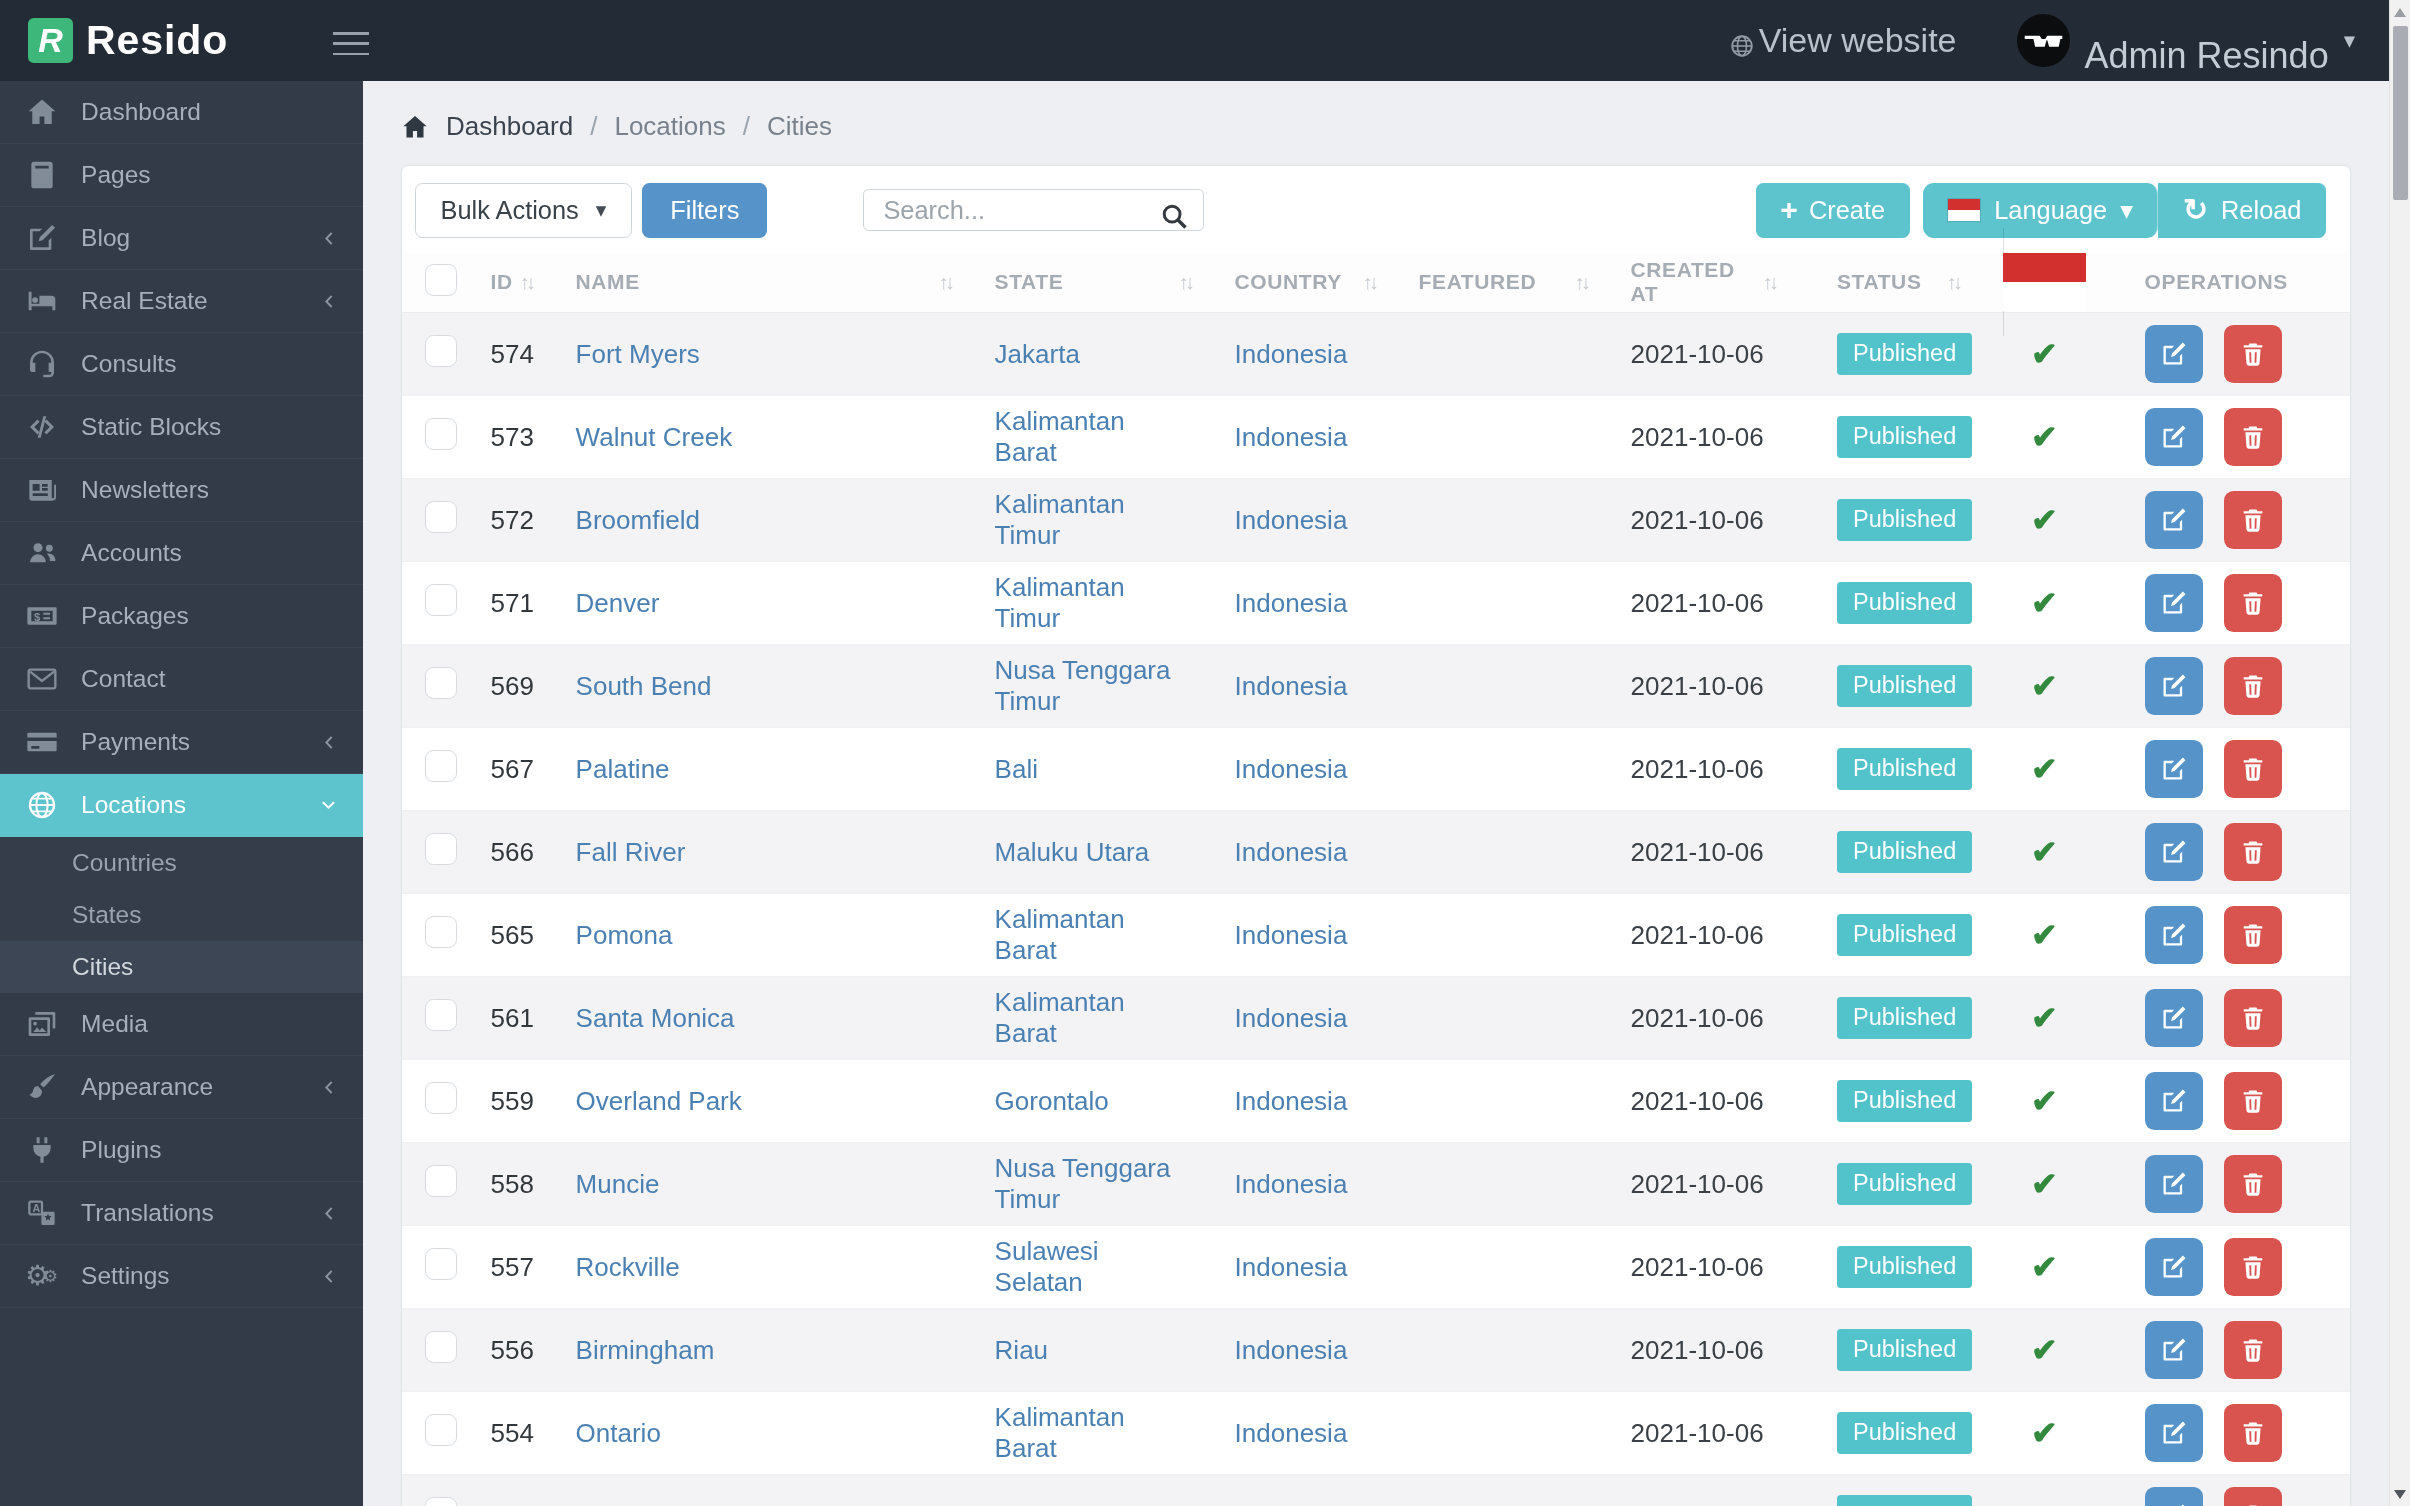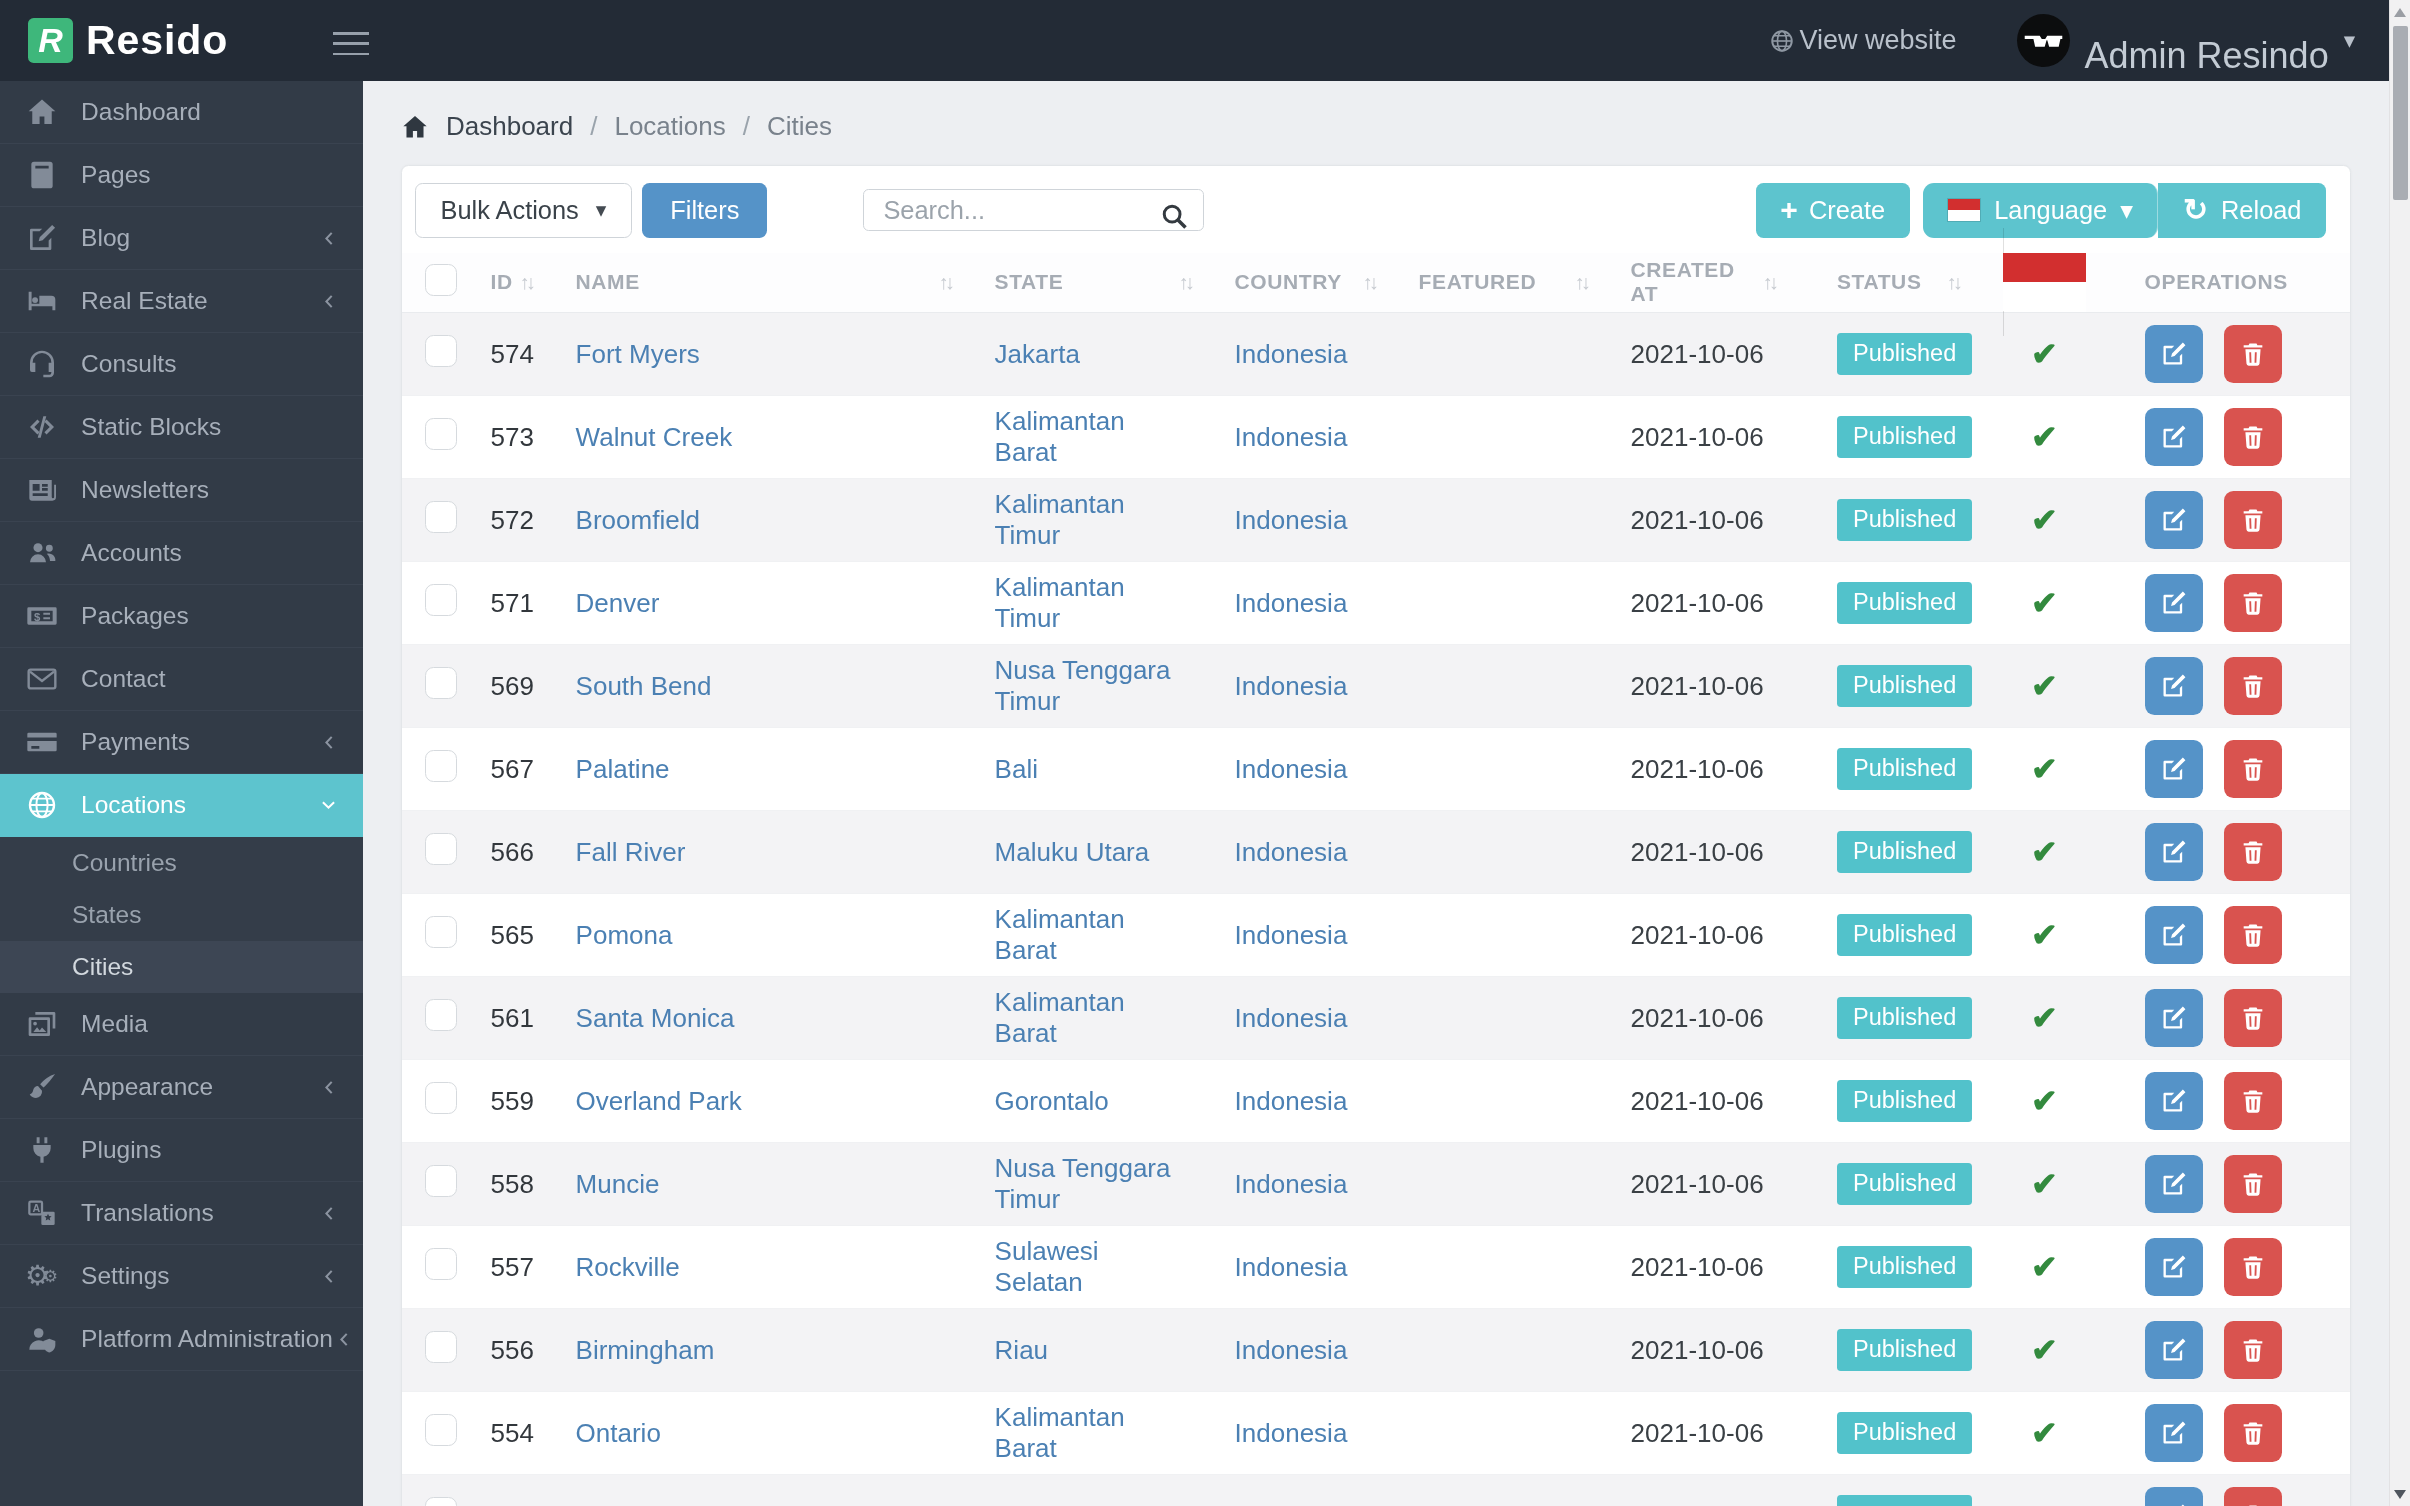--- a/index.html
+++ b/index.html
@@ -10,21 +10,21 @@
   .navbar { position:fixed; top:0; left:0; width:2411px; height:81px;
     background:#232b36; display:flex; align-items:center; z-index:5; }
   .brand { width:363px; display:flex; align-items:center; padding-left:28px; gap:13px; }
   .logo-mark { width:45px; height:45px; background:var(--green-brand); border-radius:5.6px;
     color:#fff; font-size:34px; font-weight:bold; font-style:italic;
     display:flex; align-items:center; justify-content:center; }
   .logo-text { color:#fff; font-size:41px; font-weight:bold; letter-spacing:0.9px; }
   .hamburger { position:absolute; left:333px; top:24.5px; width:36px; cursor:pointer; }
   .hamburger i { display:block; height:2.8px; background:#97a0ab; margin:7.5px 0; }
   .nav-right { margin-left:auto; display:flex; align-items:center; padding-right:56px; }
-  .view-website { display:flex; align-items:center; gap:4px; color:#b9c1cb; font-size:27px; cursor:pointer; }
+  .view-website { display:flex; align-items:center; gap:4px; color:#b9c1cb; font-size:34px; cursor:pointer; }
   .view-website .gicon { width:26px; height:26px; color:#8f98a3; }
   .user-menu { display:flex; align-items:center; gap:15px; margin-left:60px; cursor:pointer; }
   .avatar { width:53px; height:53px; border-radius:50%; background:#0c0d0e;
     display:flex; align-items:center; justify-content:center; overflow:hidden; }
   .avatar svg { width:41px; height:41px; }
   .user-name { color:#c3cbd4; font-size:36px;margin-top:31px; }
   .caret { color:#b9c1cb; font-size:22.6px; }
 
   
   .sidebar { position:fixed; left:0; top:81px; bottom:0; width:363px; background:#323b47; z-index:4; }
@@ -349,34 +349,20 @@
             <path d="M14.8 4.8 8 12l6.8 7.2 1.7-1.6L11.2 12l5.3-5.6z"></path>
           </svg>
         </span>
   </li>
       <li class="nav-item">
     <span class="nav-icon">
           <span>⚙</span>
           <span class="gear-sub">⚙</span>
         </span>
     <span class="nav-label">Settings</span>
-    <span class="nav-chevron">
-          <svg viewBox="0 0 24 24" fill="currentColor">
-            <path d="M14.8 4.8 8 12l6.8 7.2 1.7-1.6L11.2 12l5.3-5.6z"></path>
-          </svg>
-        </span>
-  </li>
-      <li class="nav-item">
-    <span class="nav-icon">
-          <svg viewBox="0 0 24 24" fill="currentColor">
-            <circle cx="9.5" cy="7.5" r="3.6"></circle>
-            <path d="M2.5 20a7 7 0 0 1 11.6-5.3 8.4 8.4 0 0 0 1.6 4.2l.9 1.1zM17.5 11.8l4.5 1.7v3c0 2.6-1.9 5-4.5 5.6-2.6-.6-4.5-3-4.5-5.6v-3z"></path>
-          </svg>
-        </span>
-    <span class="nav-label">Platform Administration</span>
     <span class="nav-chevron">
           <svg viewBox="0 0 24 24" fill="currentColor">
             <path d="M14.8 4.8 8 12l6.8 7.2 1.7-1.6L11.2 12l5.3-5.6z"></path>
           </svg>
         </span>
   </li>
     </ul>
 </nav>
 
 <main class="main">

